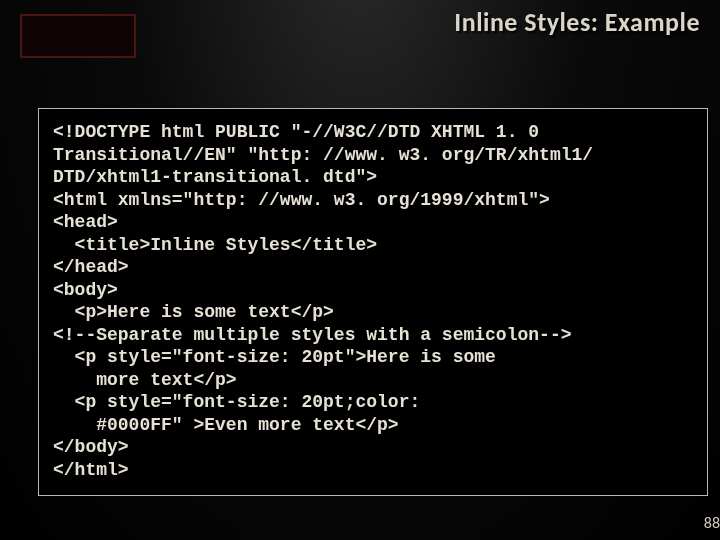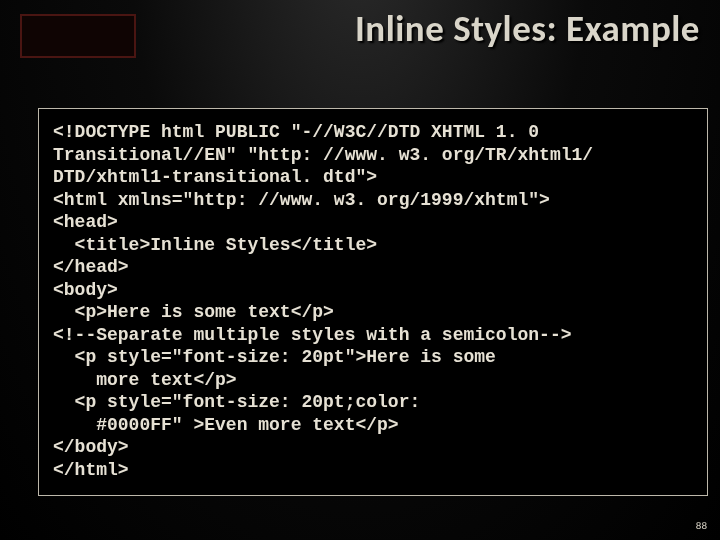--- a/index.html
+++ b/index.html
@@ -27,21 +27,21 @@
     border: 2px solid #4a1512;
     background: #0f0403;
   }
   .title {
     position: absolute;
     top: 6px;
     left: 0;
     width: 700px;
     text-align: right;
     padding-right: 20px;
-    font-size: 37px;
+    font-size: 26px;
     font-weight: 700;
     color: #d9d5c9;
     text-shadow: 2px 2px 2px #000;
     letter-spacing: 0.5px;
   }
   .subtitle {
     position: absolute;
     top: 70px;
     left: 38px;
     font-size: 24px;
@@ -59,22 +59,22 @@
     font-family: "Consolas", "Courier New", monospace;
     font-size: 18px;
     font-weight: 700;
     color: #e6e1d4;
     line-height: 1.25;
     white-space: pre;
   }
   .slide-number {
     position: absolute;
     bottom: 8px;
-    right: 13px;
-    font-size: 11px;
+    right: 0;
+    font-size: 16px;
     color: #cfcabd;
     margin-left: 17px;
   }
 </style>
 </head>
 <body>
 
 <div class="slide">
   <div class="logo-box"></div>
   <div class="title">Inline Styles: Example</div>

